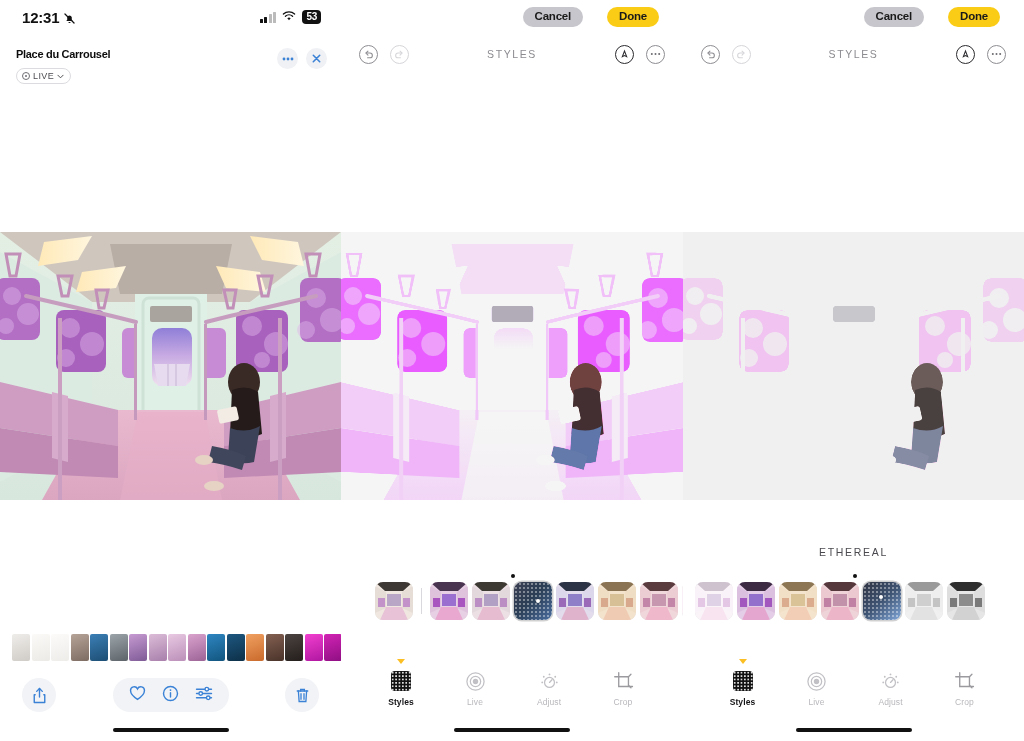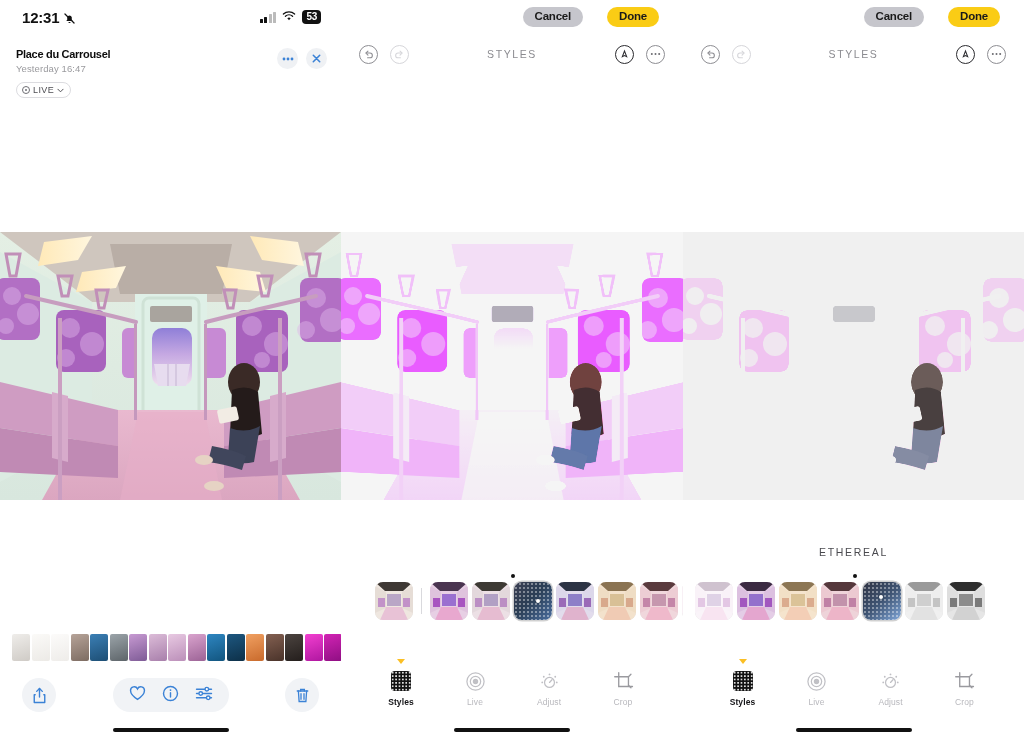--- a/index.html
+++ b/index.html
@@ -206,21 +206,20 @@
               <path d="M3.9 5.7a6 6 0 0 1 8.2 0" stroke="#111" stroke-width="1.5" fill="none" stroke-linecap="round"></path>
               <path d="M1.6 3.2a9.4 9.4 0 0 1 12.8 0" stroke="#111" stroke-width="1.5" fill="none" stroke-linecap="round"></path>
             </svg>
         </span>
         <span class="batt">53</span>
       </div>
     </div>
 
     <div class="ph">
       <div class="ph-title">Place du Carrousel</div>
-      <div class="ph-sub">Yesterday  16:47</div>
       <div class="live-chip">
         <span class="live-dot"></span>
         <span>LIVE</span>
         <svg width="7" height="5" viewBox="0 0 8 5">
             <path d="M1 1l3 3 3-3" stroke="#4d4d52" stroke-width="1.1" fill="none" stroke-linecap="round"></path>
           </svg>
       </div>
       <div class="ph-actions">
         <div class="circ-btn">
           <svg width="12" height="4" viewBox="0 0 12 4">

